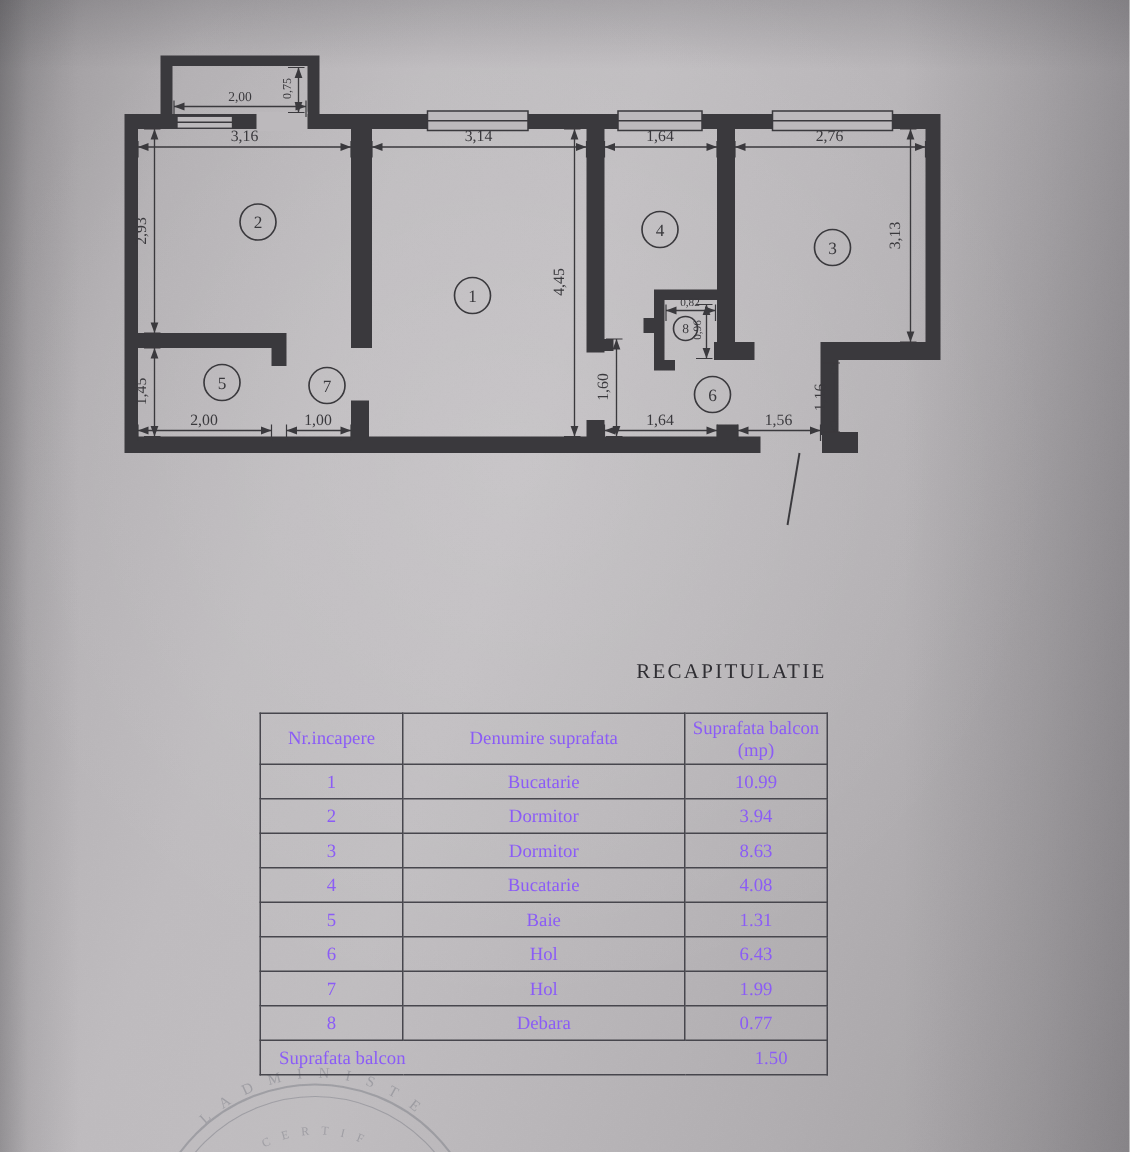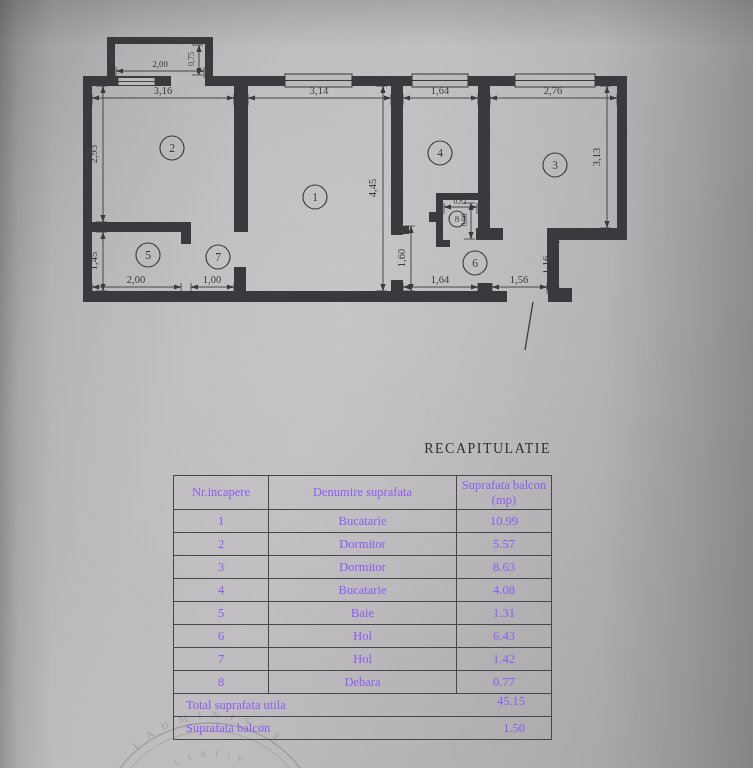--- a/index.html
+++ b/index.html
@@ -308,21 +308,21 @@
       </thead>
       <tbody>
         <tr>
           <td>1</td>
           <td>Bucatarie</td>
           <td>10.99</td>
         </tr>
         <tr>
           <td>2</td>
           <td>Dormitor</td>
-          <td>5.57</td>
+          <td>3.94</td>
         </tr>
         <tr>
           <td>3</td>
           <td>Dormitor</td>
           <td>8.63</td>
         </tr>
         <tr>
           <td>4</td>
           <td>Bucatarie</td>
           <td>4.08</td>
@@ -333,32 +333,26 @@
           <td>1.31</td>
         </tr>
         <tr>
           <td>6</td>
           <td>Hol</td>
           <td>6.43</td>
         </tr>
         <tr>
           <td>7</td>
           <td>Hol</td>
-          <td>1.42</td>
+          <td>1.99</td>
         </tr>
         <tr>
           <td>8</td>
           <td>Debara</td>
           <td>0.77</td>
-        </tr>
-        <tr class="sumrow">
-          <td colspan="3">
-            <span class="sumlabel">Total suprafata utila</span>
-            <span class="sumvalue up">45.15</span>
-          </td>
         </tr>
         <tr class="sumrow">
           <td colspan="3">
             <span class="sumlabel">Suprafata balcon</span>
             <span class="sumvalue mid">1.50</span>
           </td>
         </tr>
       </tbody>
     </table>
   </div>

